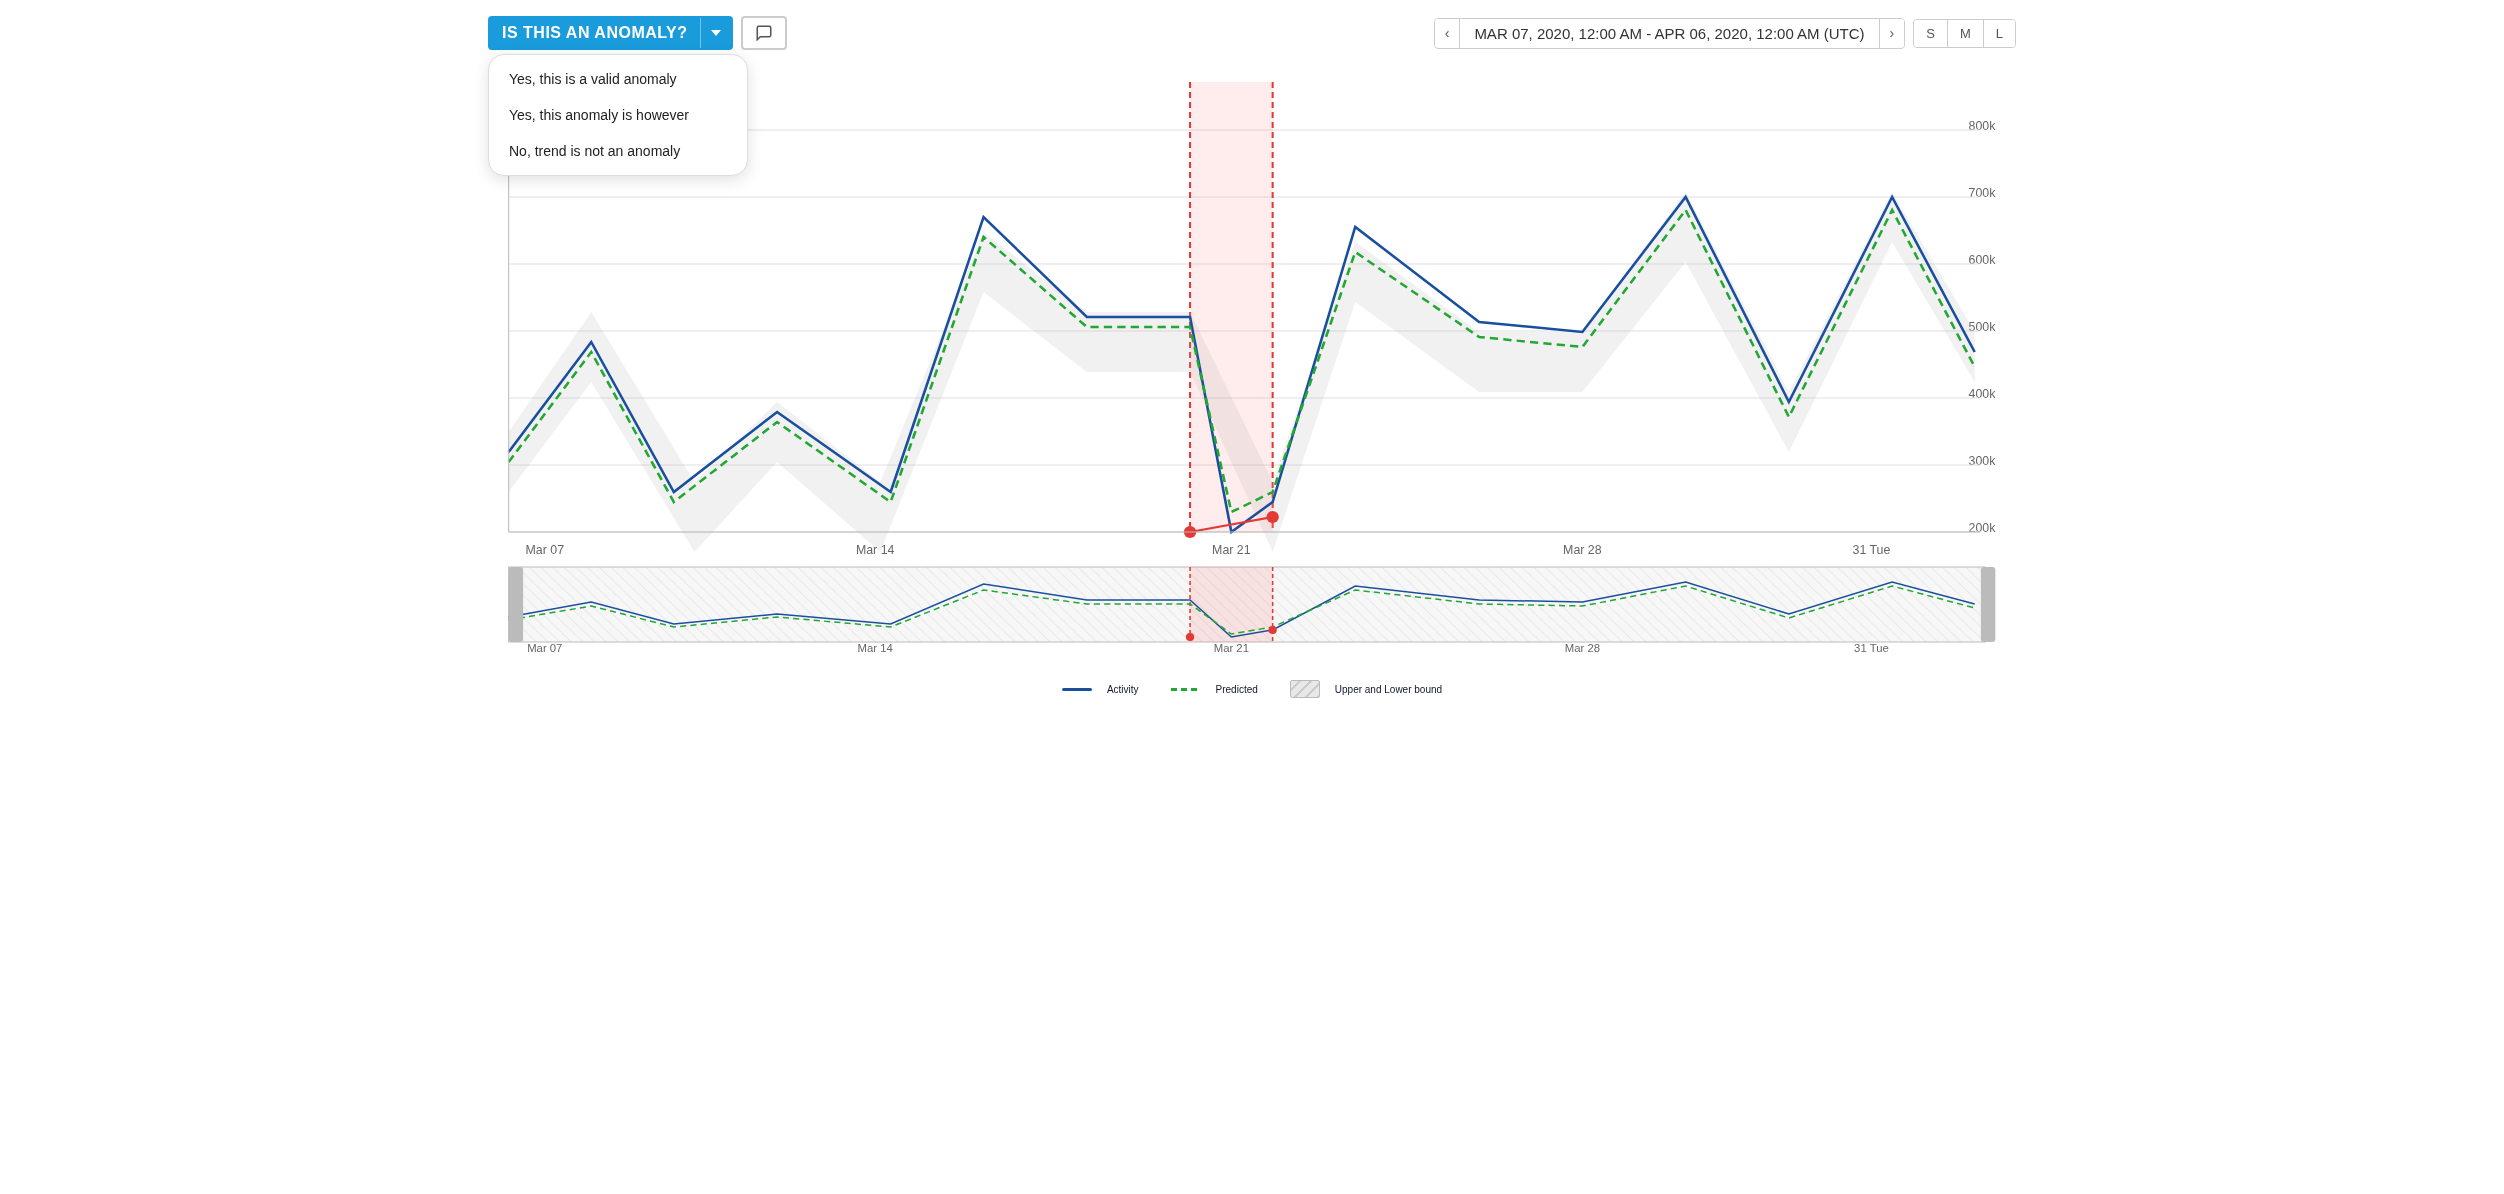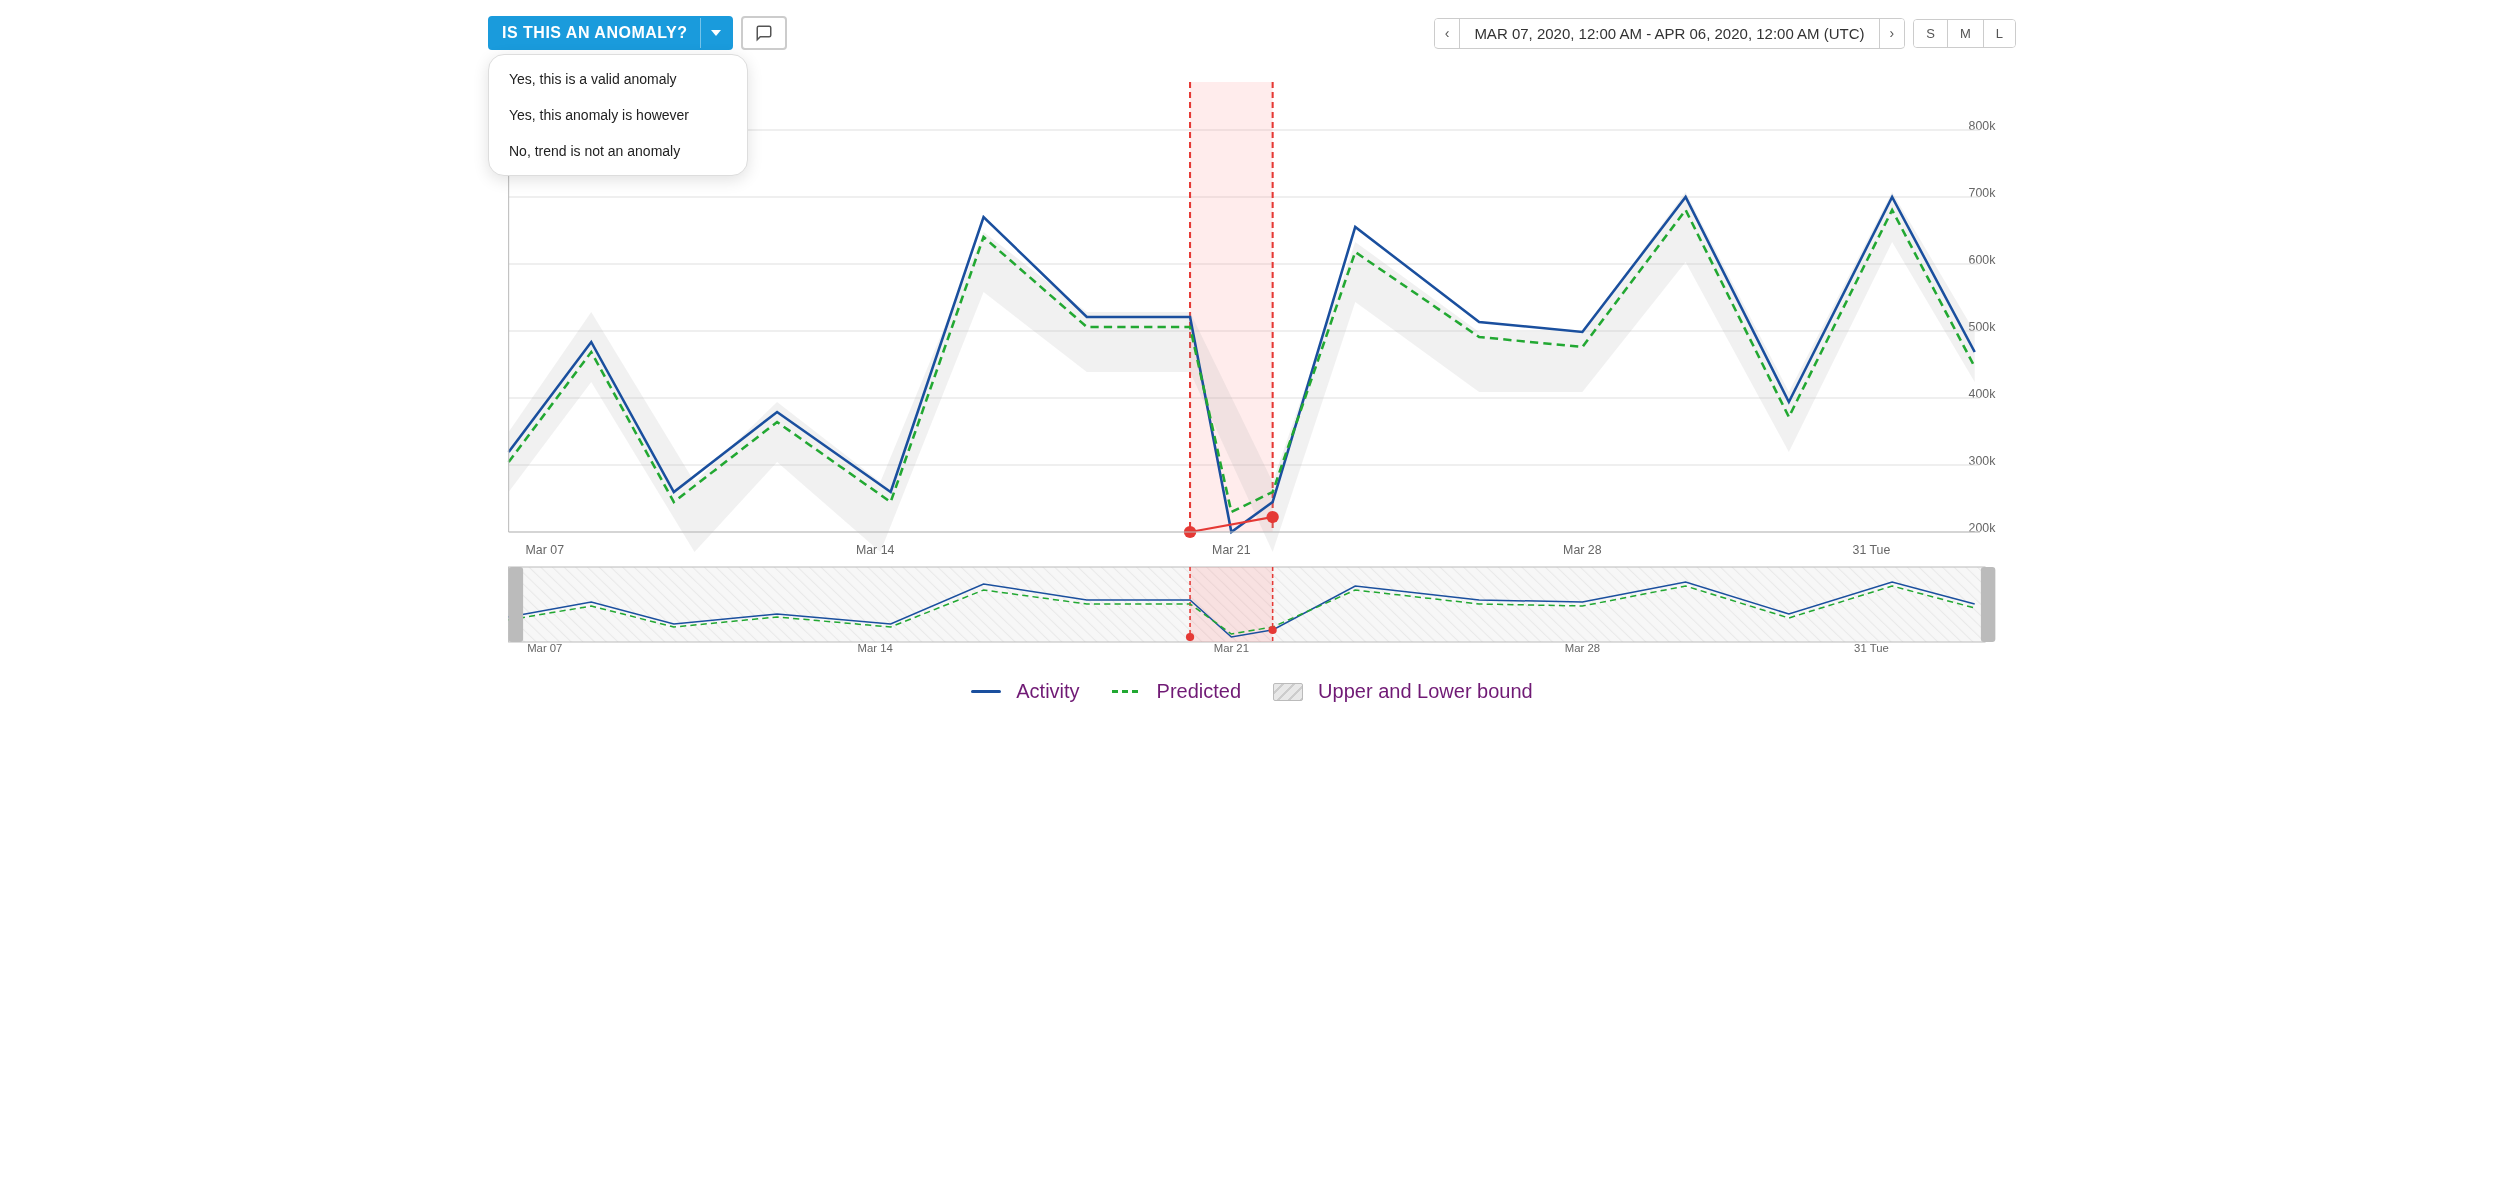--- a/index.html
+++ b/index.html
@@ -165,22 +165,22 @@
       align-items: center;
       justify-content: center;
       gap: 32px;
       margin-top: 16px;
       padding: 12px 0;
     }
     .legend-item {
       display: flex;
       align-items: center;
       gap: 15px;
-      font-size: 20px;
-      color: #701a75;
+      font-size: 10px;
+      color: #0f172a;
     }
     .legend-line-solid {
       width: 30px;
       height: 3px;
       background: #1a4f9e;
       border-radius: 2px;
     }
     .legend-line-dashed {
       width: 30px;
       height: 3px;

